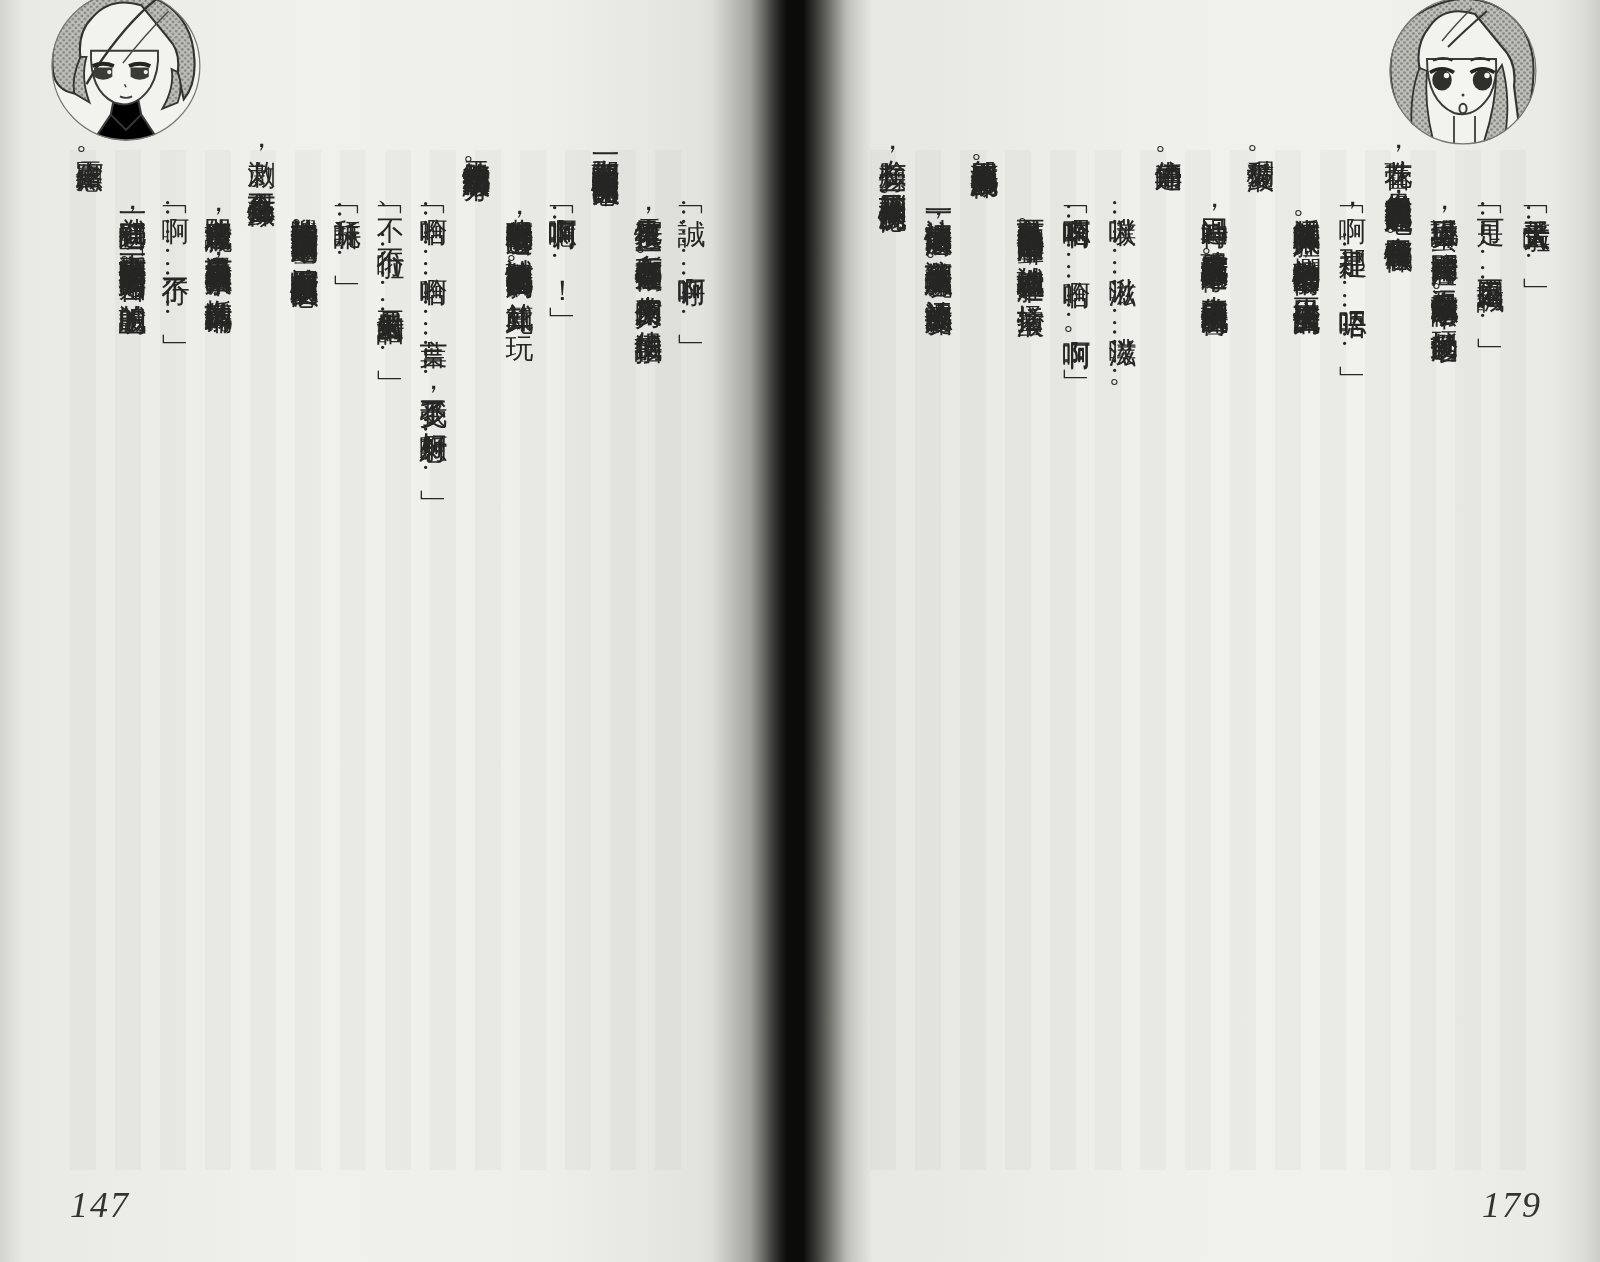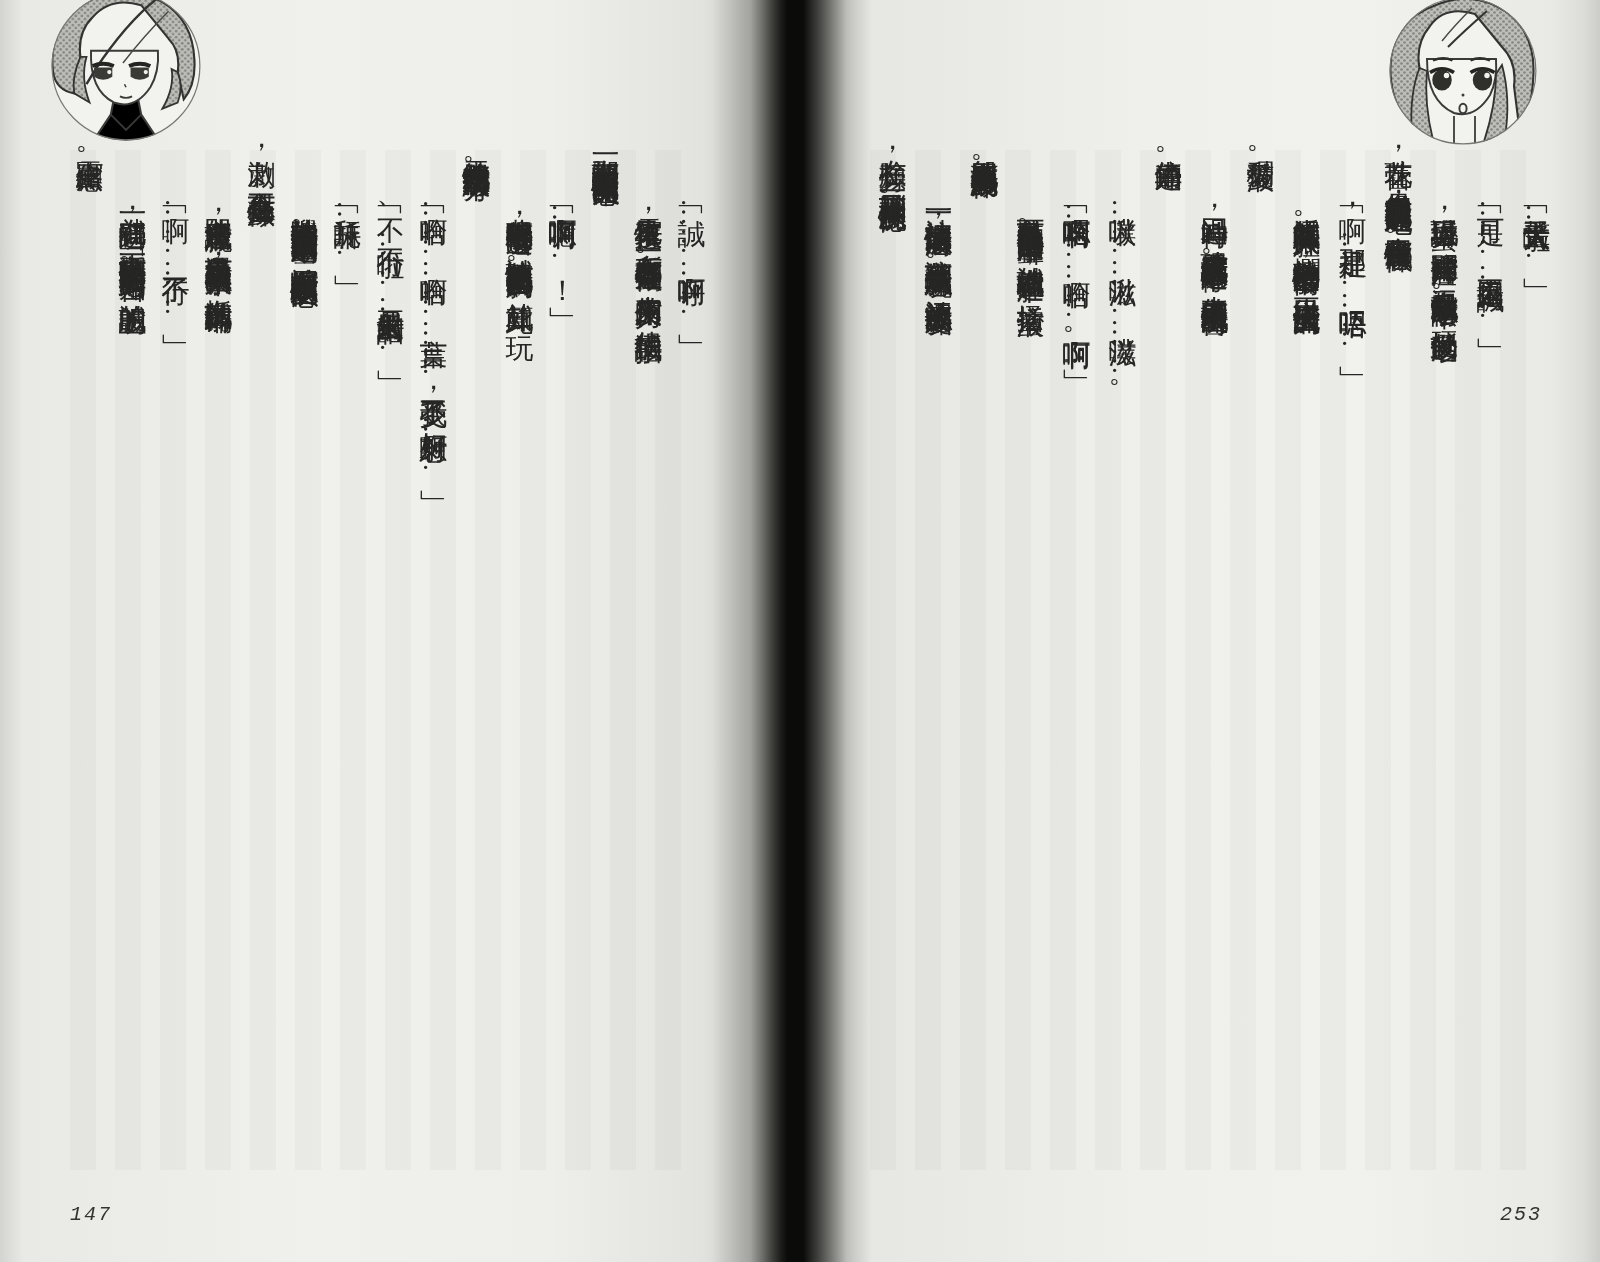--- a/index.html
+++ b/index.html
@@ -48,21 +48,21 @@
   }
   .page-left .text-area{left:50px;width:655px;}
   .page-right .text-area{right:50px;width:700px;}
   .col{height:100%;}
   .page-left  .col{margin-left:15px;}
   .page-right .col{margin-left:18px;}
   .col.indent{padding-top:58px;}
 
   .page-number{
     position:absolute;bottom:36px;z-index:2;
-    font-style:italic;font-size:20px;color:#34342f;letter-spacing:2px;font-family:Liberation Mono, monospace;
+    font-style:italic;font-size:36px;color:#34342f;letter-spacing:2px;
   }
   .page-left  .page-number{left:70px;}
   .page-right .page-number{right:58px;}
 
   .avatar{position:absolute;z-index:3;}
   .avatar svg{display:block;width:100%;height:100%;}
   .avatar-left{left:50px;top:-10px;width:152px;height:152px;}
   .avatar-right{left:608px;top:-4px;width:150px;height:150px;}
 </style>
 </head>
@@ -190,17 +190,17 @@
       <div class="col indent">回過神時，才發現電車已經在漆黑的隧道中停下。車內的廣播系統正流洩出暫時</div>
       <div class="col">停車的通知。</div>
       <div class="col indent">噗啾……啾滋……噗滋……。</div>
       <div class="col indent">「嗯哈啊啊啊……哈啊……啊啊啊。」</div>
       <div class="col indent">言葉可以聽見從自己的陰部發出的淫靡水聲。誠的中指就埋在膣道中，搔括蜜液</div>
       <div class="col">般地來回反覆回轉旋繞的動作。</div>
       <div class="col indent">一波接一波襲來的快感波濤，讓言葉幾乎到達忘我的境界。被汗水濡濕的長髮黏</div>
       <div class="col">在臉頰旁，腦子裡只剩下一片朦朧的恍惚。</div>
     </div>
 
-    <div class="page-number">253</div>
+    <div class="page-number">179</div>
   </div>
 
   <div class="spine"></div>
 </div>
 
 </body></html>

